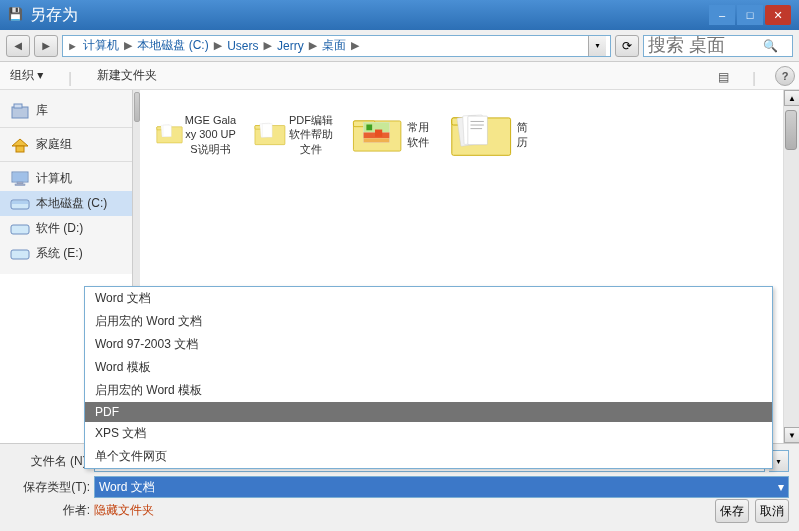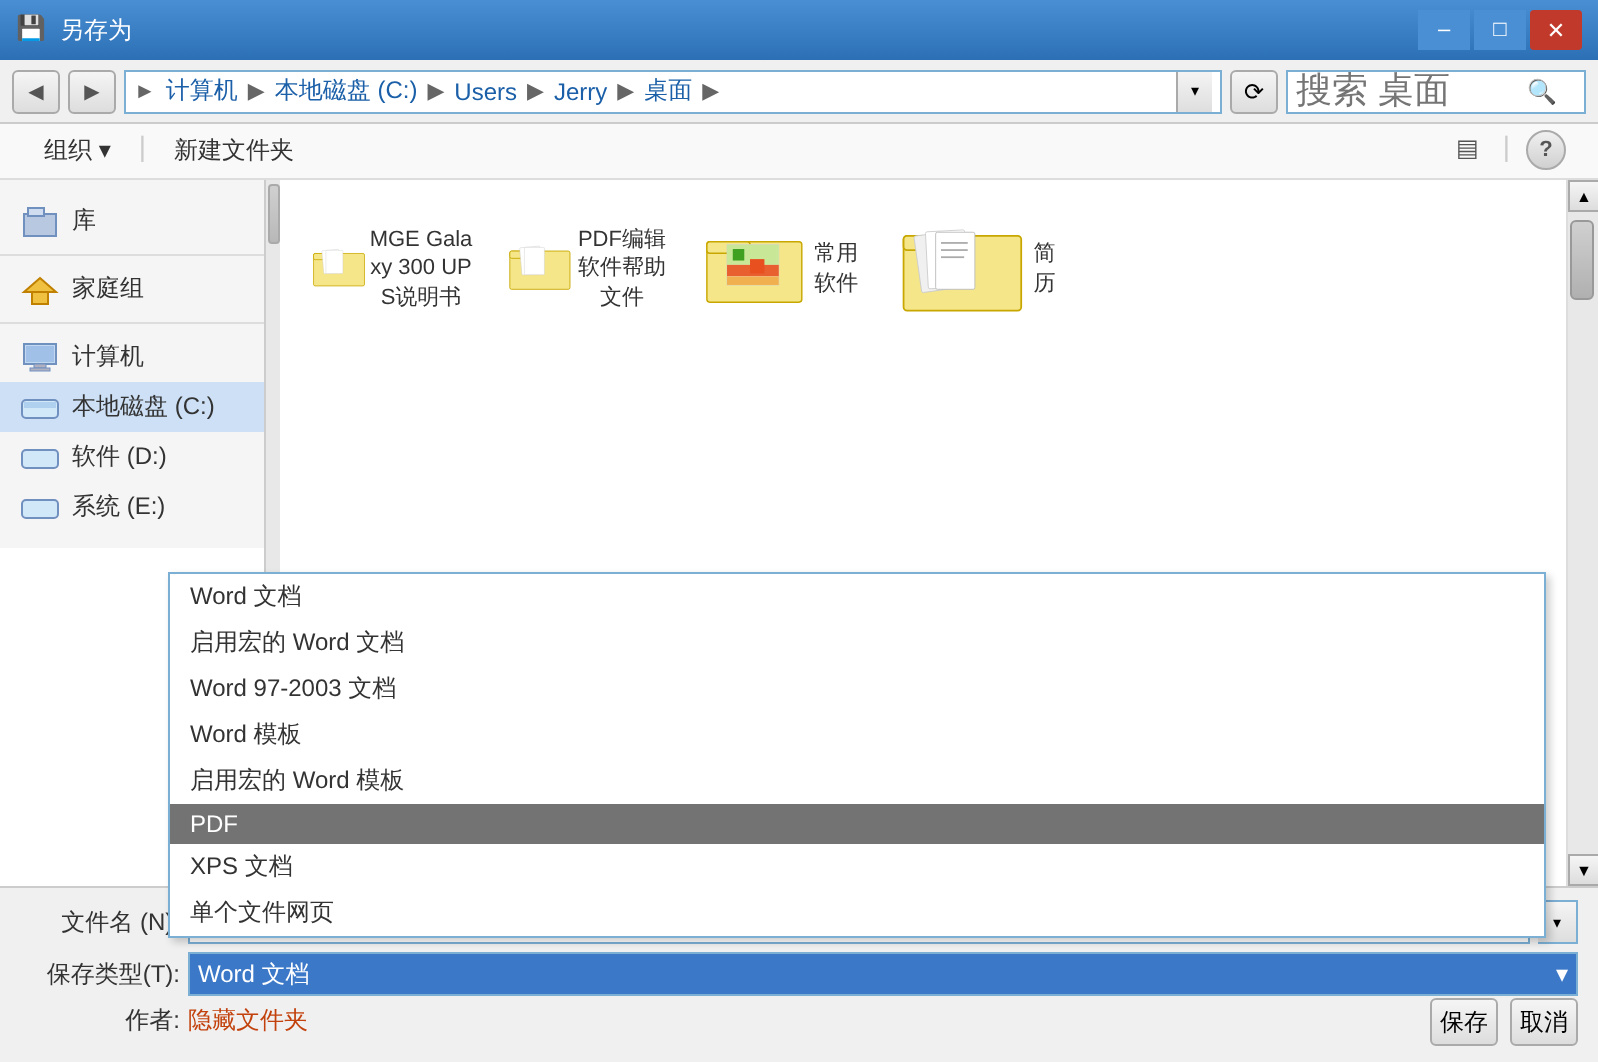--- a/index.html
+++ b/index.html
@@ -21,21 +21,21 @@
       padding: 0 8px;
       color: white;
       user-select: none;
     }
     .title-bar-icon {
       width: 16px;
       height: 16px;
       margin-right: 6px;
     }
     .title-bar-text {
-      font-size: 12px;
+      font-size: 16px;
       color: white;
       flex: 1;
       font-family: Liberation Mono, monospace;
     }
     .title-bar-controls {
       display: flex;
       gap: 2px;
     }
     .title-btn {
       width: 26px;
@@ -149,24 +149,24 @@
       align-items: center;
       justify-content: center;
       cursor: pointer;
       color: #666;
     }
 
     
     .action-bar {
       background: #f9f9f9;
       border-bottom: 1px solid #ddd;
-      padding: 3px 16px;
-      display: flex;
-      align-items: flex-start;
-      gap: 8px;
+      padding: 3px 4px;
+      display: flex;
+      align-items: flex-end;
+      gap: 19px;
       height: 28px;
     }
     .action-btn {
       background: none;
       border: none;
       cursor: pointer;
       font-size: 12px;
       color: #333;
       padding: 2px 6px;
       display: flex;

